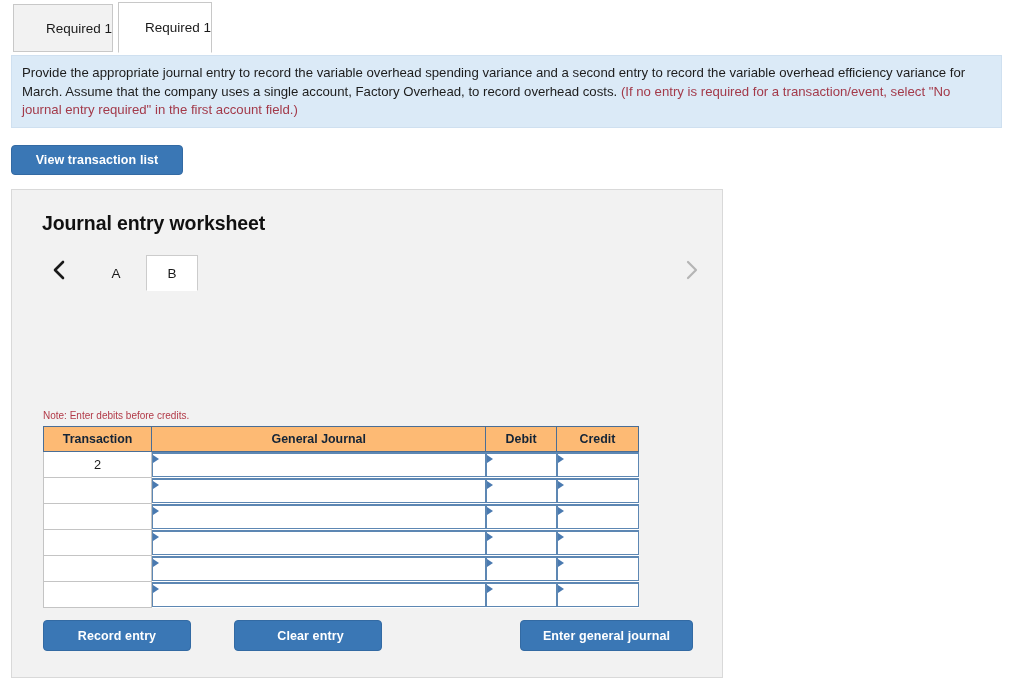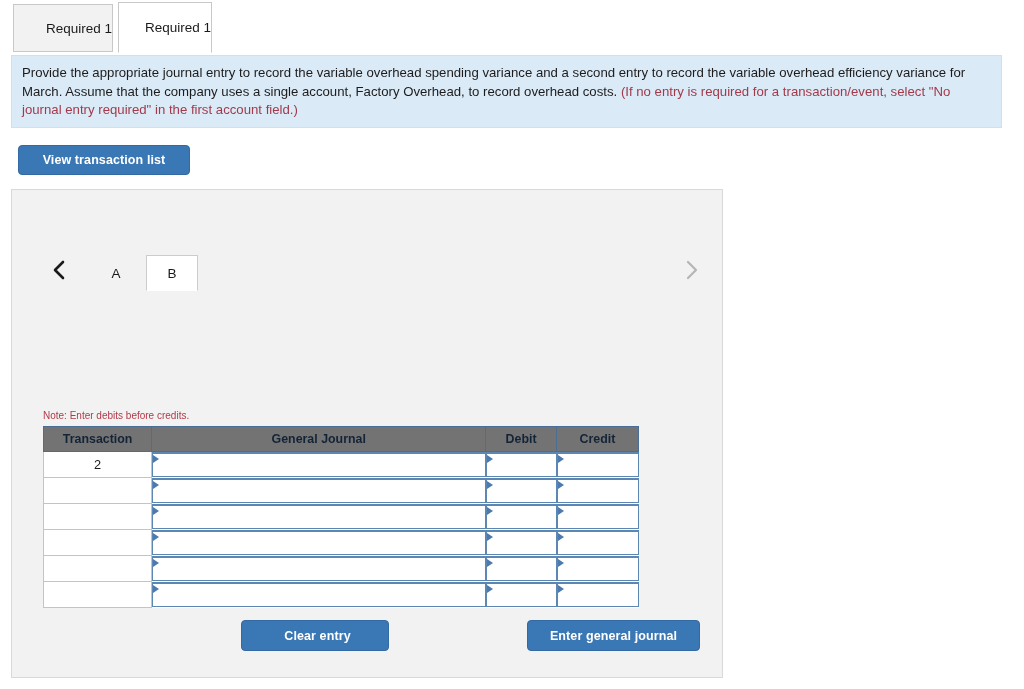--- a/index.html
+++ b/index.html
@@ -73,21 +73,20 @@
     border-radius: 4px;
     font-size: 12.5px;
     font-weight: bold;
     font-family: "Liberation Sans", sans-serif;
     cursor: pointer;
     display: flex;
     align-items: center;
     justify-content: center;
     box-sizing: border-box;
     letter-spacing: 0.1px;
-    margin-left: 7px;
   }
   .btn-view-tx {
     position: absolute;
     left: 11px;
     top: 145px;
     width: 172px;
     height: 30px;
   }
 
   
@@ -185,21 +184,21 @@
   
   .jtable {
     position: absolute;
     left: 31px;
     top: 236px;
     width: 596px;
     border-collapse: collapse;
     table-layout: fixed;
   }
   .jtable th {
-    background: #737373;
+    background: #fdba74;
     border: 1px solid #4a6e96;
     color: #142437;
     font-size: 12.4px;
     font-weight: bold;
     height: 24px;
     padding: 0;
     text-align: center;
   }
   .col-tx    { width: 107px; }
   .col-gj    { width: 330px; }
@@ -291,20 +290,21 @@
 </div>
 
 <div class="instruction">
   <span>Provide the appropriate journal entry to record the variable overhead spending variance and a second entry to record the variable overhead efficiency variance for March. Assume that the company uses a single account, Factory Overhead, to record overhead costs. </span><span class="red">(If no entry is required for a transaction/event, select "No journal entry required" in the first account field.)</span>
 </div>
 
 <button class="btn btn-view-tx">View transaction list</button>
 
 <div class="worksheet">
 
+  <div class="ws-title">Journal entry worksheet</div>
 
   <div class="pager">
     <div class="chev chev-left">
       <svg width="14" height="22" viewBox="0 0 14 22" aria-hidden="true">
         <polyline points="11,3 3,11 11,19" fill="none" stroke="#1a1a1a" stroke-width="2.6" stroke-linecap="round" stroke-linejoin="round"></polyline>
       </svg>
     </div>
     <div class="ws-tab ws-tab-a">
       <span>A</span>
     </div>
@@ -465,16 +465,17 @@
         <td>
           <div class="cellwrap num">
             <span class="caret"></span>
             <input type="text" value="" style="">
           </div>
         </td>
       </tr>
     </tbody>
   </table>
 
+  <button class="btn btn-record">Record entry</button>
   <button class="btn btn-clear">Clear entry</button>
   <button class="btn btn-viewgj">Enter general journal</button>
 
 </div>
 
 </body></html>

